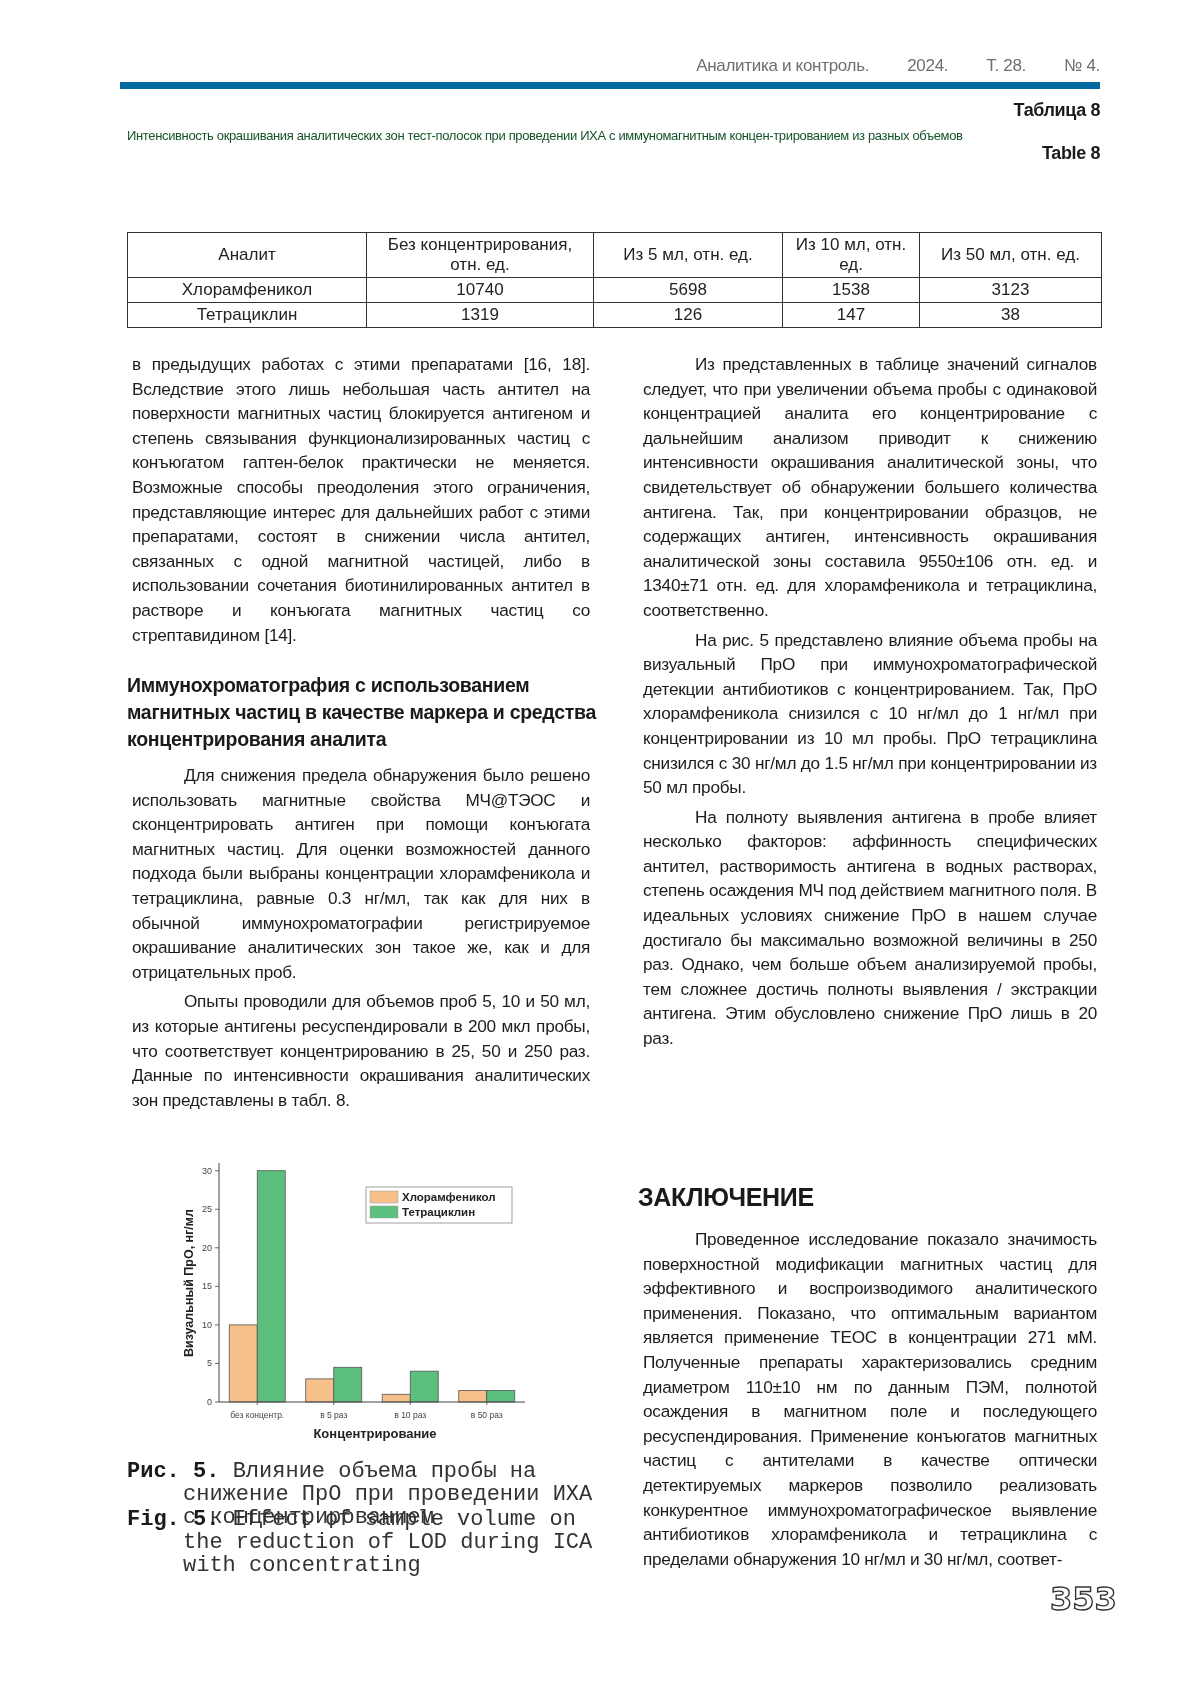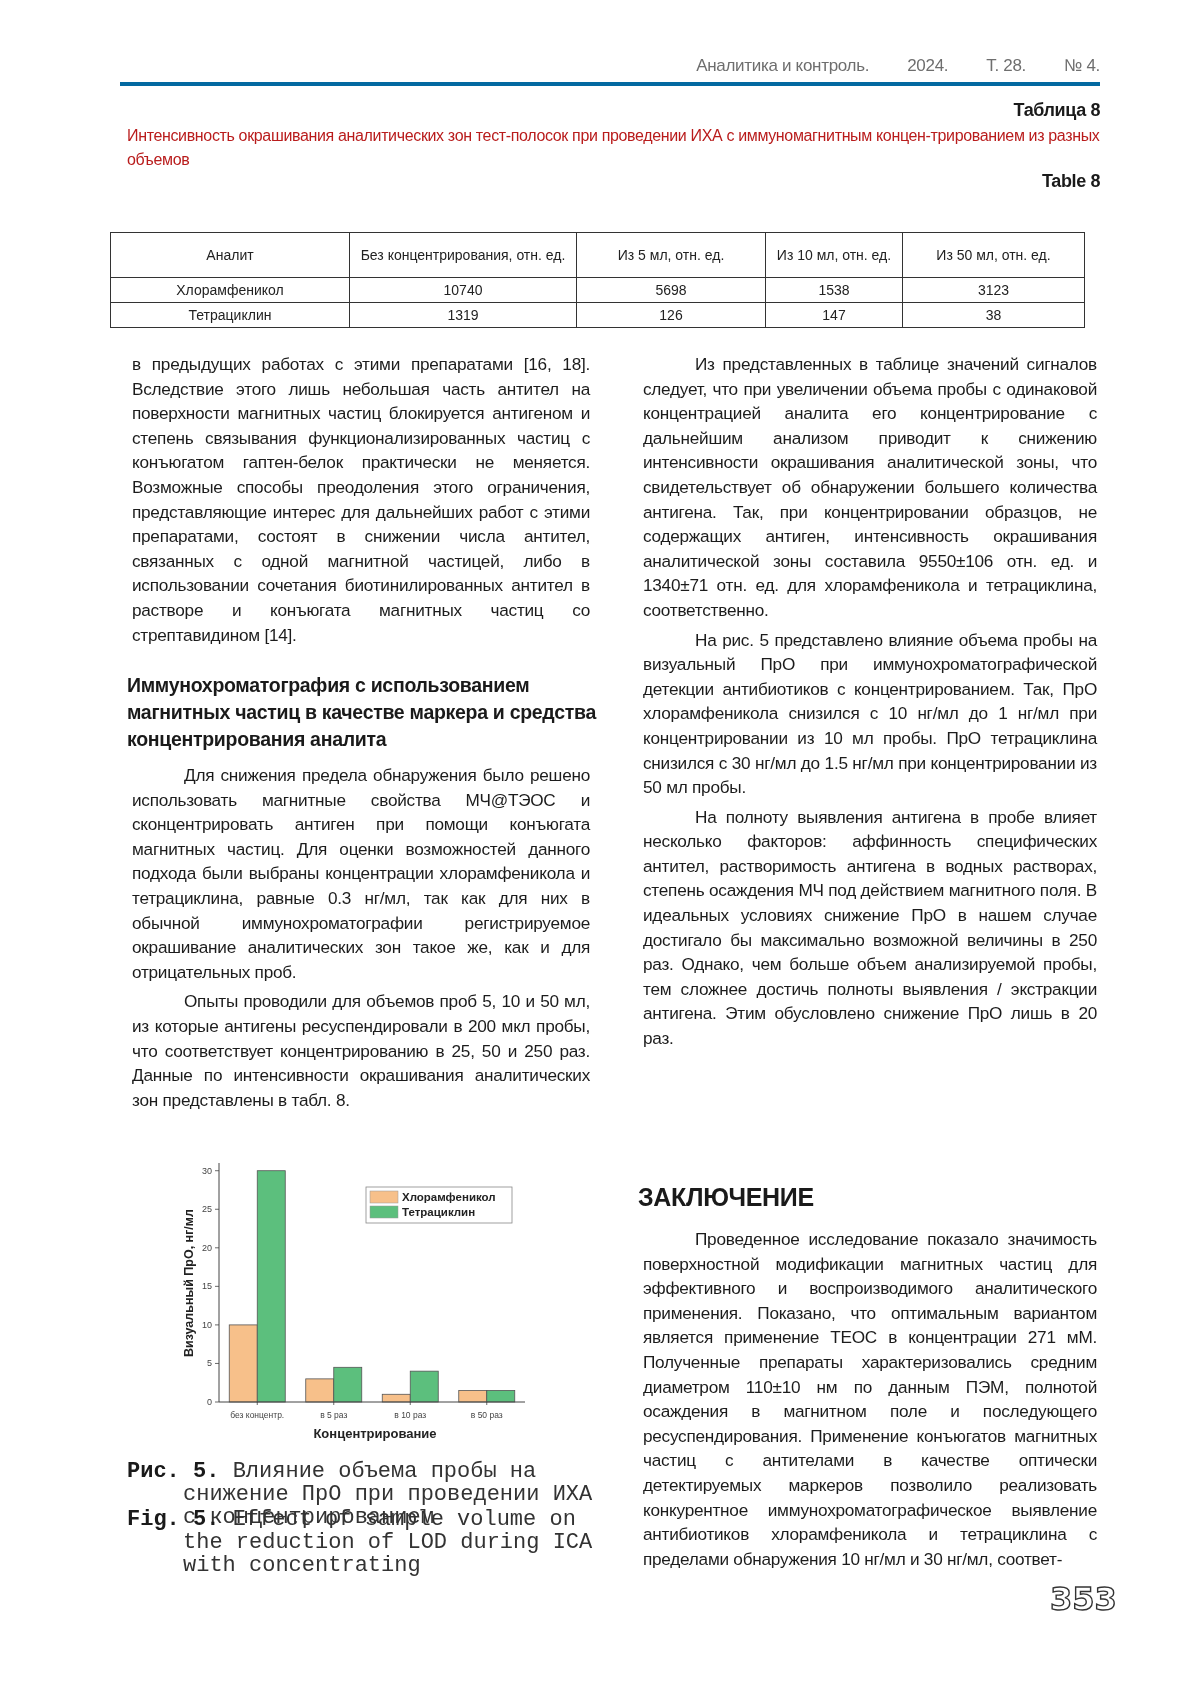--- a/index.html
+++ b/index.html
@@ -1,28 +1,28 @@
 <!DOCTYPE html>
 <html><head>
 <meta charset="utf-8">
 <style>
   html, body { margin: 0; padding: 0; background: #ffffff; }
   body { width: 1200px; height: 1697px; position: relative; overflow: hidden; color: #1a1a1a; }
   .page { position: absolute; left: 0; top: 0; width: 1200px; height: 1697px; }
 
-  .running-head { position: absolute; top: 56px; left: 120px; width: 980px; height: 26px; border-bottom: 4px solid #0369a1;
+  .running-head { position: absolute; top: 56px; left: 120px; width: 980px; height: 26px; border-bottom: 7px solid #0369a1;
     font-family: "Liberation Sans", sans-serif; font-size: 17px; color: #6e6e6e; text-align: right; letter-spacing: -0.3px; }
   .running-head span { margin-left: 38px; }
   .running-head span:first-child { margin-left: 0; }
 
   .tbl-label { position: absolute; right: 100px; font-family: "Liberation Sans", sans-serif; font-weight: bold; font-size: 18px; color: #1a1a1a; letter-spacing: -0.4px; }
-  .tbl-caption { position: absolute; left: 127px; width: 975px; font-family: "Liberation Sans", sans-serif; font-size: 16px; line-height: 24px; color: #b91c1c; letter-spacing: -0.35px; }
+  .tbl-caption { position: absolute; left: 127px; width: 975px; font-family: "Liberation Sans", sans-serif; font-size: 13px; line-height: 24px; color: #14532d; letter-spacing: -0.35px; }
 
-  table.data { position: absolute; top: 232px; left: 110px; width: 975px; border-collapse: collapse;
-    font-family: "Liberation Sans", sans-serif; font-size: 14px; color: #222; }
+  table.data { position: absolute; top: 232px; left: 127px; width: 975px; border-collapse: collapse;
+    font-family: "Liberation Sans", sans-serif; font-size: 17px; color: #222; }
   table.data th, table.data td { border: 1px solid #333; text-align: center; font-weight: normal; padding: 0 4px; }
   table.data th { height: 44px; line-height: 20px; }
   table.data td { height: 24px; line-height: 22px; }
 
   .col { position: absolute; font-family: "Liberation Sans", sans-serif; font-size: 17.2px; line-height: 24.6px; color: #1c1c1c; text-align: justify; letter-spacing: -0.25px; }
   .col p { margin: 5px; }
   .col p.ind { text-indent: 52px; }
   .col-left { left: 127px; width: 468px; }
   .col-right { left: 638px; width: 464px; }
 
@@ -44,21 +44,21 @@
 <body>
 
 <div class="page">
 
   <div class="running-head">
     <span>Аналитика и контроль.</span><span>2024.</span><span>Т. 28.</span><span>№ 4.</span>
   </div>
 
   <div class="tbl-label" style="top:100px;">Таблица 8</div>
   <div class="tbl-caption" style="top:124px;">Интенсивность окрашивания аналитических зон тест-полосок при проведении ИХА с иммуномагнитным концен-трированием из разных объемов</div>
-  <div class="tbl-label" style="top:171px;margin-left:28px;">Table 8</div>
+  <div class="tbl-label" style="top:143px;margin-left:28px;">Table 8</div>
 
   <table class="data">
     <thead>
       <tr>
         <th style="width:230px;">Аналит</th>
         <th style="width:218px;">Без концентрирования, отн. ед.</th>
         <th style="width:180px;">Из 5 мл, отн. ед.</th>
         <th style="width:128px;">Из 10 мл, отн. ед.</th>
         <th>Из 50 мл, отн. ед.</th>
       </tr>

